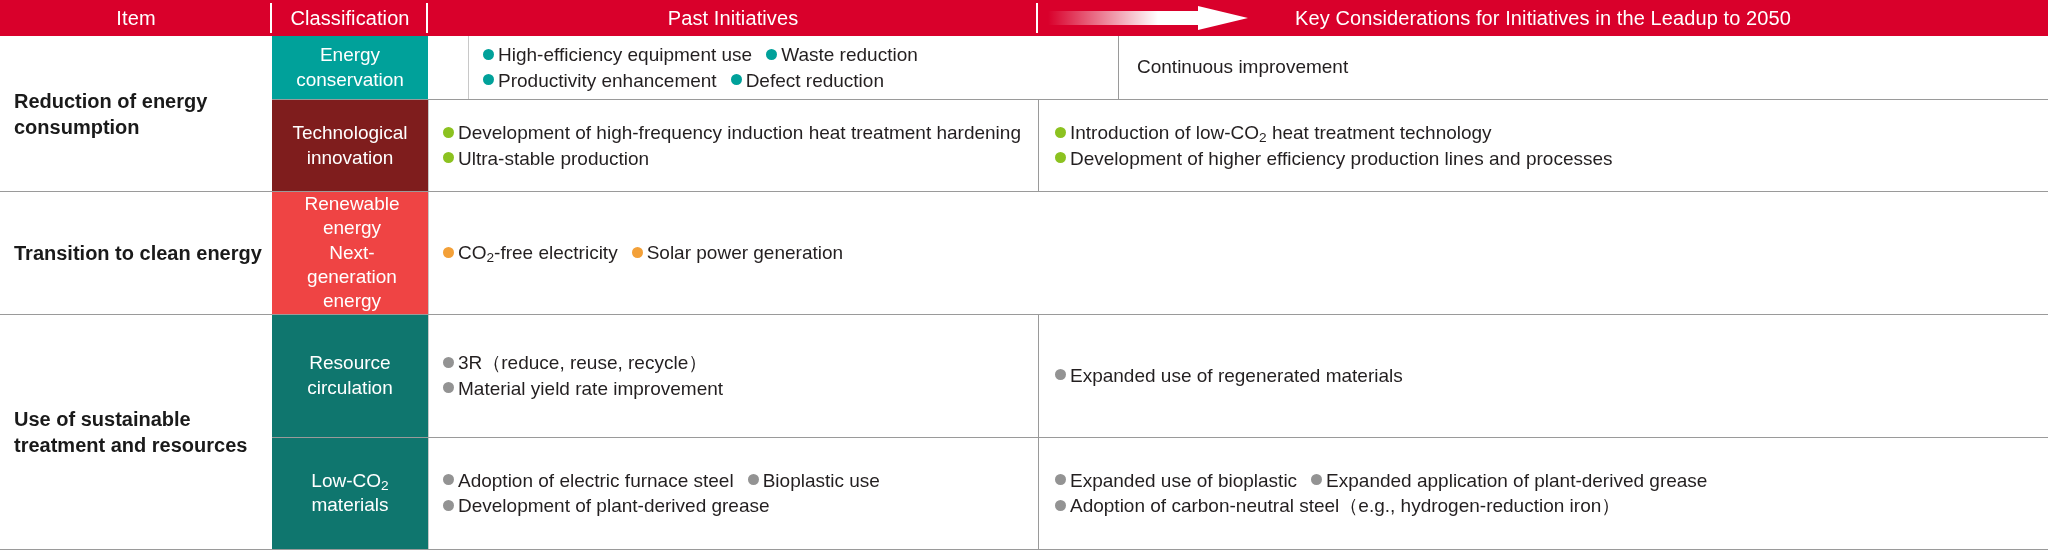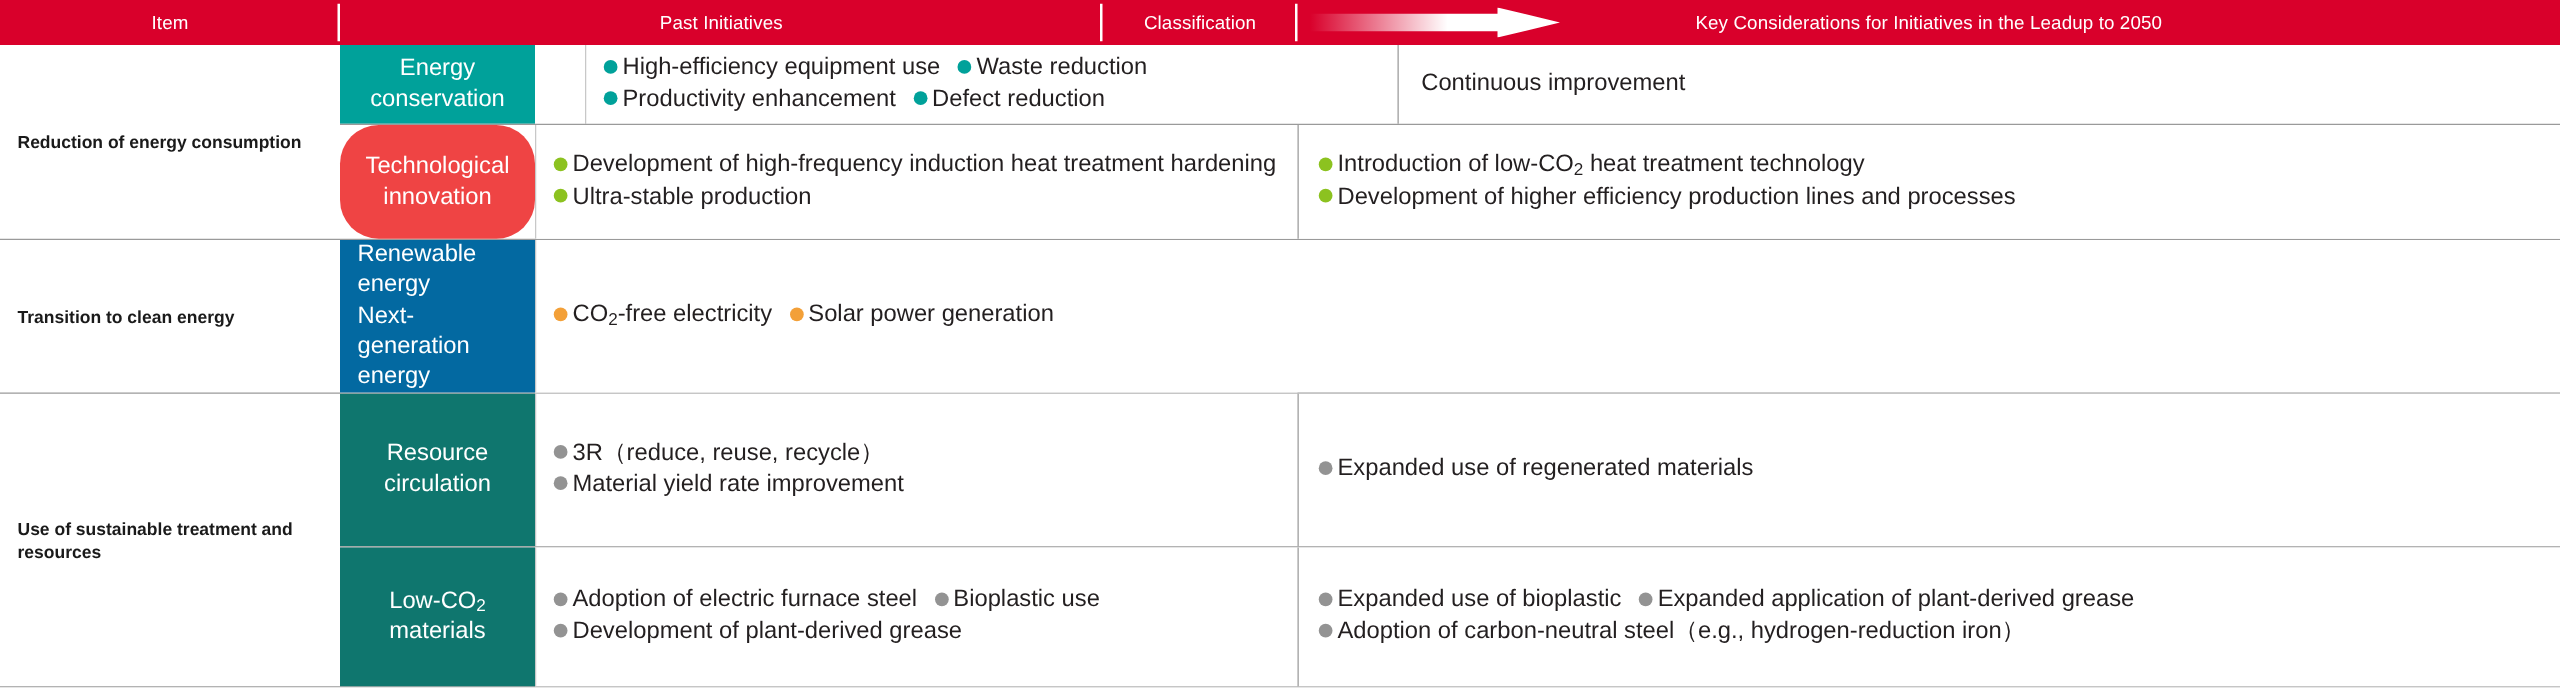--- a/index.html
+++ b/index.html
@@ -17,21 +17,21 @@
   
   .thead{
     position:relative;
     display:flex;
     height:36px;
     background:#d9002b;
     flex:0 0 36px;
   }
   .th{
     color:#ffffff;
-    font-size:15px;
+    font-size:20px;
     display:flex;align-items:center;justify-content:center;
     text-align:center;
     box-sizing:border-box;
     letter-spacing:.1px;
     position:relative;
     z-index:2;
   }
   .th.sep::after{
     content:"";position:absolute;right:0;top:3px;bottom:3px;
     width:2px;background:#ffffff;
@@ -52,38 +52,38 @@
 
   
   .tbody{flex:1 1 auto;display:flex;flex-direction:column;}
   .group{display:flex;border-bottom:1px solid #9a9a9a;}
   .group:last-child{border-bottom:1px solid #9a9a9a;}
 
   .item-cell{
     display:flex;align-items:center;
     padding:0 10px 0 14px;
     box-sizing:border-box;
-    font-size:14px;font-weight:bold;color:#1a1a1a;
+    font-size:20px;font-weight:bold;color:#1a1a1a;
     line-height:1.30;
   }
   .rows{flex:1 1 auto;display:flex;flex-direction:column;}
   .row{display:flex;flex:1 1 auto;}
   .row + .row{border-top:1px solid #9a9a9a;}
 
   .class-cell{
     box-sizing:border-box;
     display:flex;align-items:center;
     color:#ffffff;font-size:19px;line-height:1.28;
     padding:0 10px;
   }
   .class-cell.center{justify-content:center;text-align:center;}
   .class-cell.left{justify-content:flex-start;text-align:left;padding-left:14px;}
   .class-cell.teal  {background:#00a19a;}
-  .class-cell.green {background:#ef4444;border-radius:31px;}
-  .class-cell.orange{background:#0369a1;}
+  .class-cell.green {background:#7f1d1d;}
+  .class-cell.orange{background:#ef4444;text-align:center;}
   .class-cell.gray  {background:#0f766e;}
 
   .past-cell,.key-cell{
     box-sizing:border-box;
     display:flex;flex-direction:column;justify-content:center;
     padding:6px 10px 6px 14px;
     background:#ffffff;
     font-size:19px;color:#231f20;
     line-height:1.30;
   }
@@ -109,22 +109,22 @@
   .plain{display:block;padding-left:2px;}
   sub{font-size:.72em;vertical-align:baseline;position:relative;top:.22em;}
 </style>
 </head>
 <body>
 
 <div class="table">
 
   <div class="thead">
     <div class="th c-item sep">Item</div>
+    <div class="th c-class sep">Classification</div>
     <div class="th c-past sep">Past Initiatives</div>
-    <div class="th c-class sep">Classification</div>
     <div class="th c-key">Key Considerations for Initiatives in the Leadup to 2050</div>
 
     <svg class="arrow" viewBox="0 0 200 24" preserveAspectRatio="none">
       <defs>
         <linearGradient id="arrGrad" x1="0" y1="0" x2="1" y2="0">
           <stop offset="0%" stop-color="#ffffff" stop-opacity="0"></stop>
           <stop offset="55%" stop-color="#ffffff" stop-opacity="1"></stop>
           <stop offset="100%" stop-color="#ffffff" stop-opacity="1"></stop>
         </linearGradient>
       </defs>

